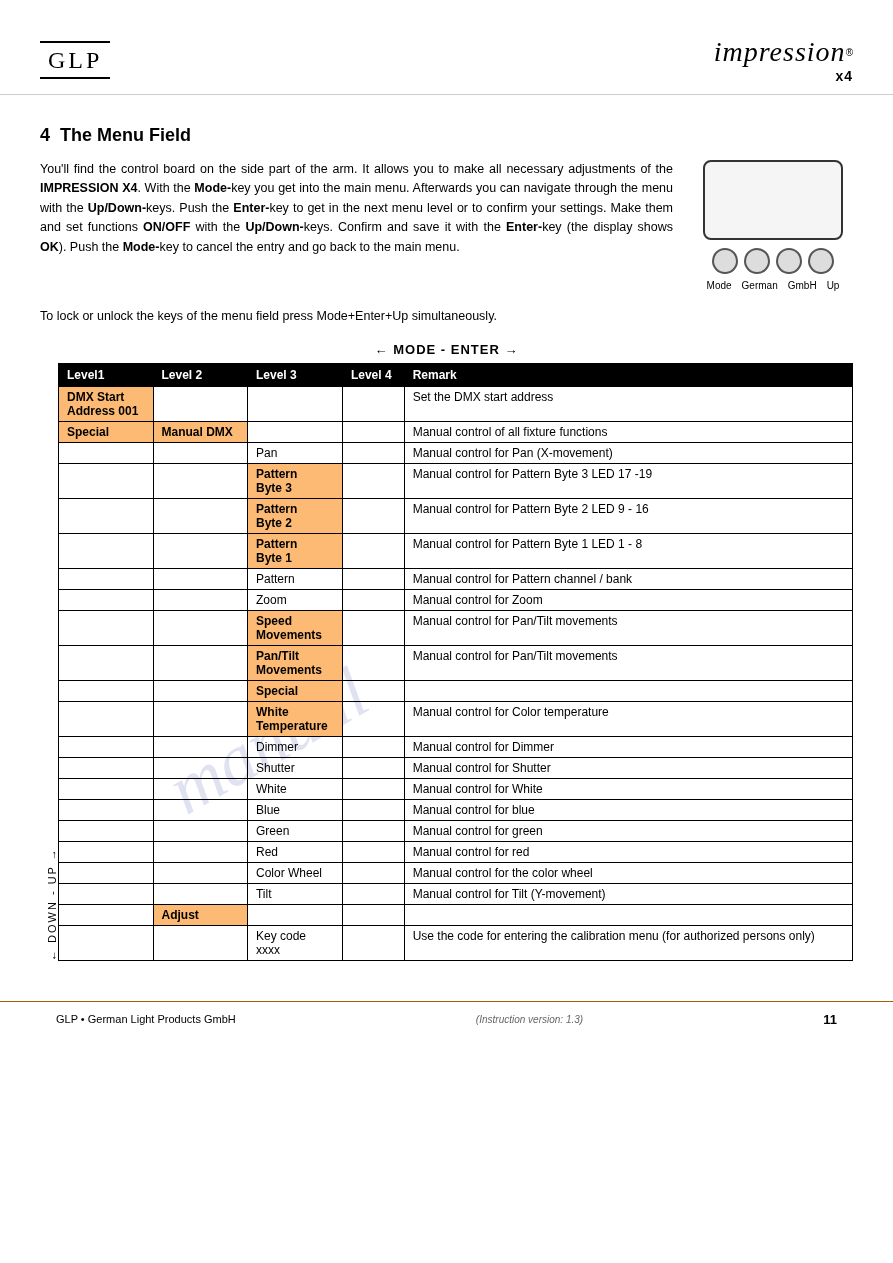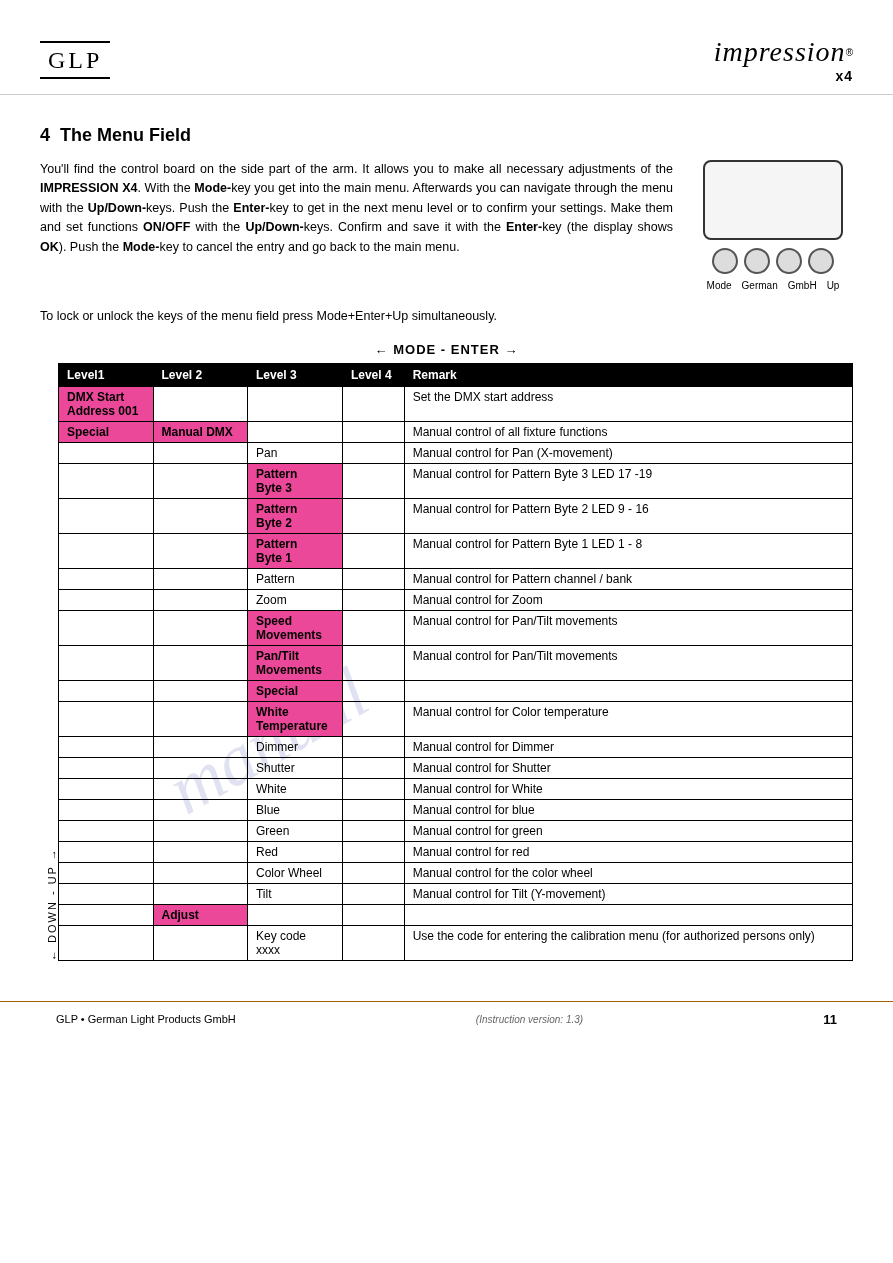--- a/index.html
+++ b/index.html
@@ -165,21 +165,21 @@
     .menu-table td {
       border: 1px solid #000;
       padding: 3px 8px;
       vertical-align: top;
       font-size: 12px;
     }
     .menu-table .cell-bold {
       font-weight: bold;
     }
     .menu-table .cell-shaded {
-      background: #ec4899;
+      background: #fdba74;
     }
 
     
     .watermark {
       position: absolute;
       top: 700px;
       left: 160px;
       font-size: 72px;
       color: rgba(130, 140, 200, 0.25);
       font-style: italic;

